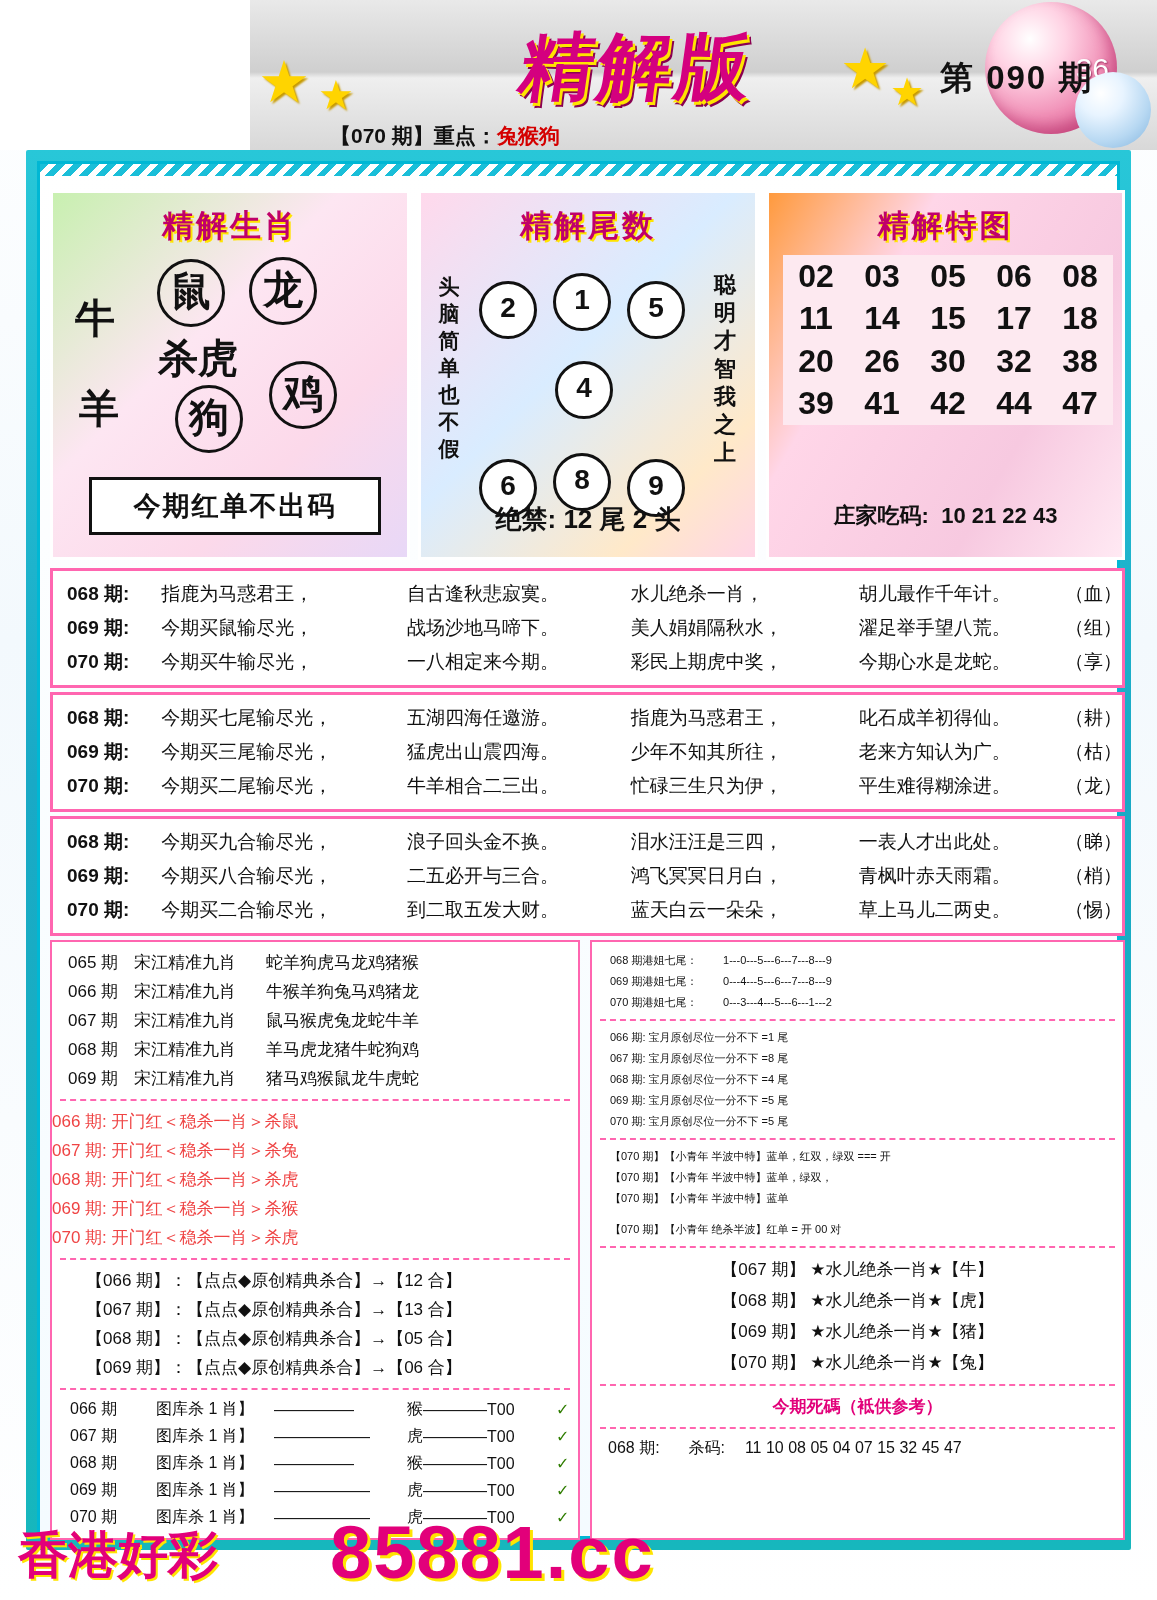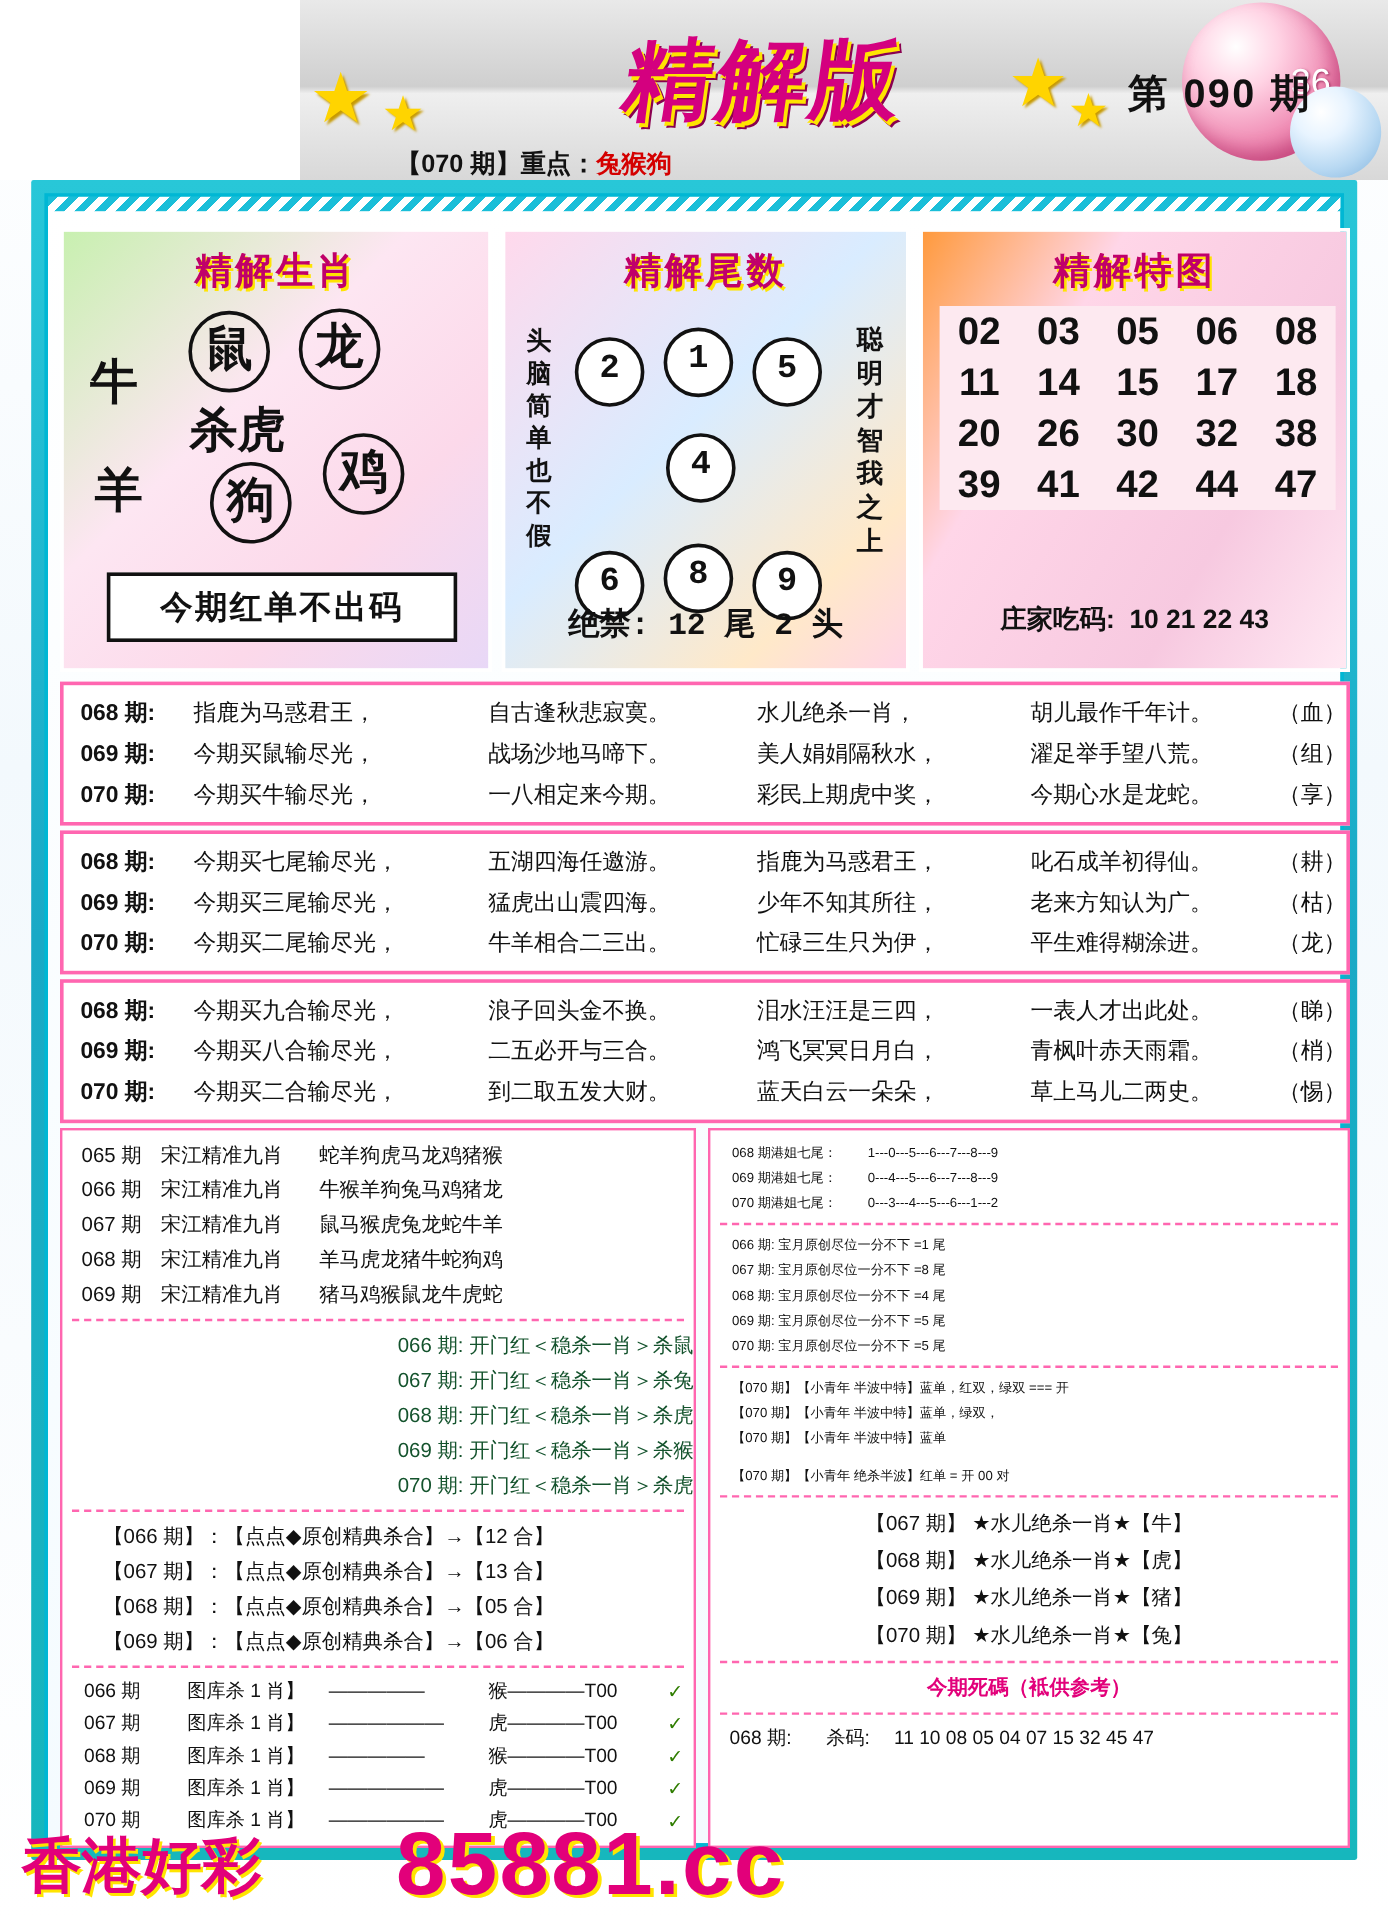--- a/index.html
+++ b/index.html
@@ -54,21 +54,21 @@
       letter-spacing:3px;text-shadow:2px 2px 0 #ffe400;font-family:"DejaVu Sans",sans-serif;}
   
   .zbox{position:relative;height:200px;margin-top:6px;}
   .z{position:absolute;font-size:40px;font-weight:bold;color:#111;}
   .z.ring{border:3px solid #111;border-radius:50%;width:62px;height:62px;line-height:58px;text-align:center;}
   .z.plain{}
   .nocode{position:absolute;left:36px;bottom:22px;width:286px;height:52px;background:#fff;
     border:3px solid #111;display:flex;align-items:center;justify-content:center;
     font-size:27px;font-weight:bold;color:#111;letter-spacing:2px;}
   
-  .tail-wrap{position:relative;height:300px;font-family:Liberation Mono, monospace;}
+  .tail-wrap{position:relative;height:300px;}
   .tleft{position:absolute;left:10px;top:26px;width:36px;font-size:21px;font-weight:bold;
      color:#111;line-height:27px;text-align:center;}
   .tcircle{position:absolute;width:52px;height:52px;border-radius:50%;border:3px solid #111;
      background:#fff;font-size:28px;font-weight:bold;color:#111;text-align:center;line-height:48px;}
   .tright{position:absolute;right:14px;top:24px;width:32px;font-size:22px;font-weight:bold;
      color:#111;line-height:28px;text-align:center;}
   .tban{position:absolute;left:0;bottom:10px;width:100%;text-align:center;font-size:26px;
      font-weight:bold;color:#111;}
   
   .numgrid{position:absolute;left:14px;top:62px;width:330px;height:170px;background:#fde9f0;
@@ -94,21 +94,21 @@
   
   .botL{position:absolute;left:10px;top:776px;width:530px;height:600px;
      border:2px solid #ff66b0;background:#fff;box-sizing:border-box;}
   .botR{position:absolute;left:550px;top:776px;width:535px;height:600px;
      border:2px solid #ff66b0;background:#fff;box-sizing:border-box;}
   .dashed{border-top:2px dashed #ff66b0;margin:6px 8px;}
   .lrow{display:flex;font-size:17px;color:#111;padding:3px 0 3px 16px;}
   .lrow .a{width:66px;}
   .lrow .b{width:132px;}
   .lrow .c{flex:1;}
-  .crow{font-size:17px;color:#14532d;padding:3px 0;text-align:right;}
+  .crow{font-size:17px;color:#ef4444;padding:3px 0;text-align:left;}
   .crow2{font-size:17px;color:#111;padding:3px 0 3px 34px;}
   .trow{display:flex;font-size:16px;color:#111;padding:3px 0 3px 18px;align-items:center;}
   .trow .a{width:86px;}
   .trow .b{width:118px;}
   .trow .dsh{flex:1;letter-spacing:0;}
   .trow .chk{width:22px;color:#2f7d00;font-weight:bold;}
   .rrow{font-size:11px;color:#111;padding:3px 0 3px 18px;}
   .rrow .kk{display:inline-block;width:110px;}
   .redtitle{text-align:center;color:#e2007a;font-size:17px;font-weight:bold;padding:3px 0;}
   .krow{font-size:16px;color:#111;padding:3px 0 3px 16px;}

